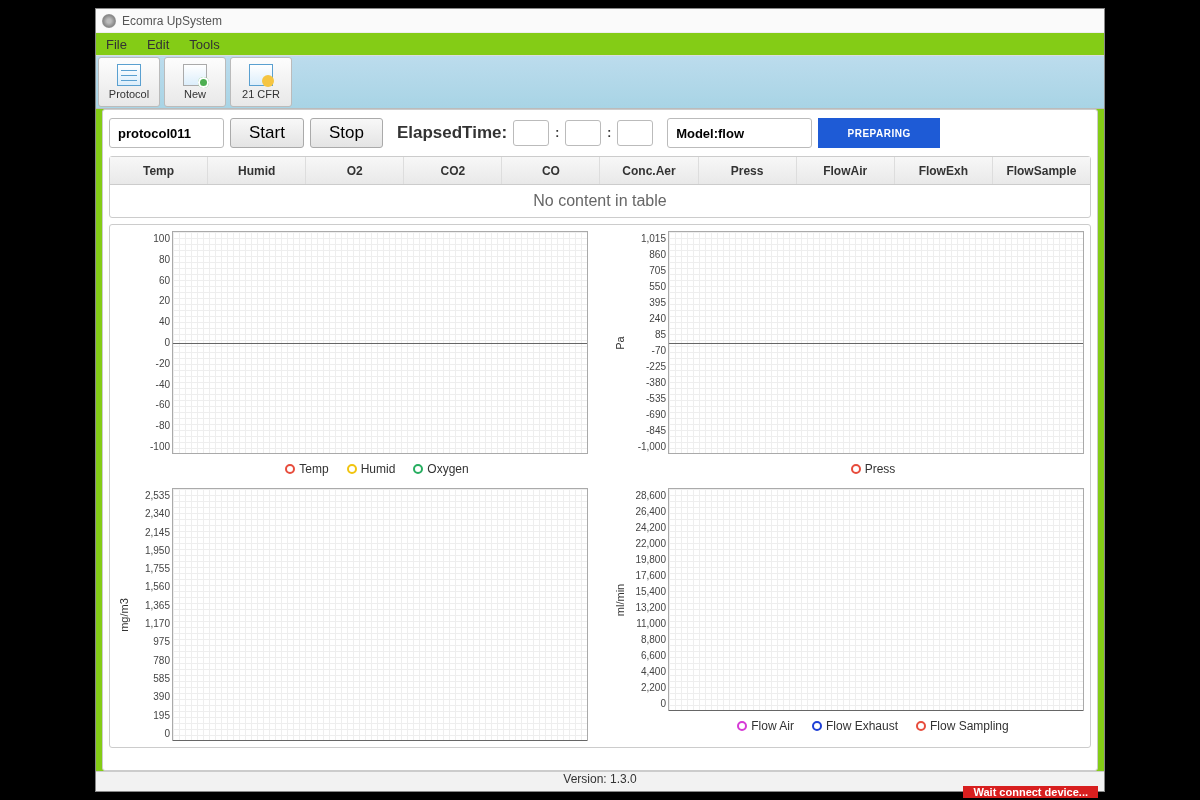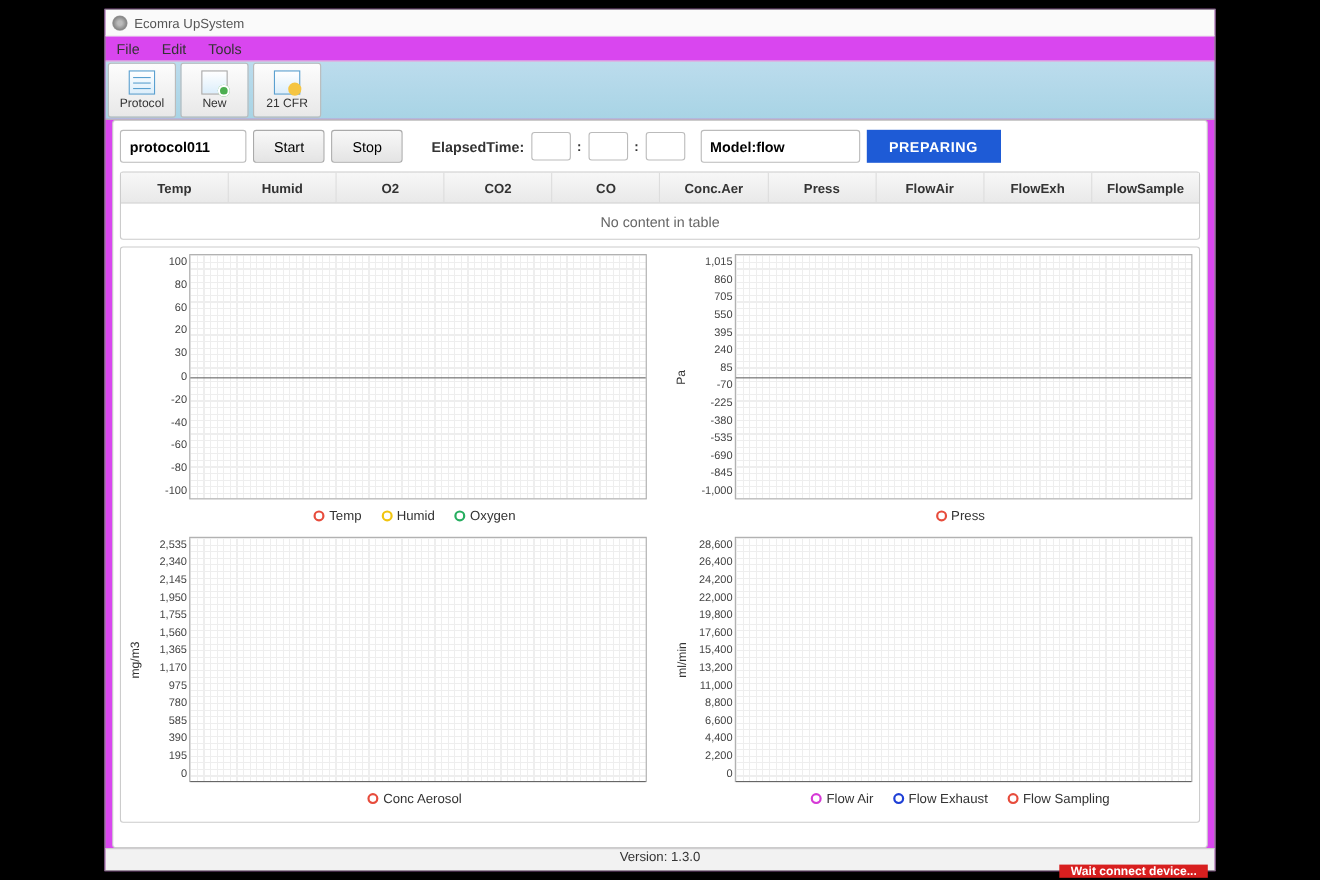--- a/index.html
+++ b/index.html
@@ -1,47 +1,47 @@
 <!DOCTYPE html>
 <html><head>
 <meta charset="utf-8">
 <style>
 * { box-sizing: border-box; margin: 0; padding: 0; }
 body { background: #000; font-family: 'Segoe UI', Tahoma, sans-serif; font-size: 12px; color: #333; width: 1200px; height: 800px; overflow: hidden; }
-.window { position: absolute; left: 95px; top: 8px; width: 1010px; height: 784px; background: #d946ef; border: 1px solid #888; }
+.window { position: absolute; left: 95px; top: 8px; width: 1010px; height: 784px; background: #84cc16; border: 1px solid #888; }
 .titlebar { height: 24px; background: #fafafa; display: flex; align-items: center; padding: 0 6px; border-bottom: 1px solid #eee; }
 .titlebar .logo { width: 14px; height: 14px; border-radius: 50%; background: radial-gradient(circle, #bbb 20%, #888 60%, #bbb 90%); margin-right: 6px; }
 .titlebar .title { font-size: 12px; color: #555; }
 .menubar { height: 22px; display: flex; align-items: center; padding: 0 10px; gap: 20px; font-size: 13px; }
 .menubar span { cursor: pointer; }
 .toolbar { height: 54px; background: linear-gradient(#bcdced, #a8d4e5); border-top: 1px solid #ddd; border-bottom: 1px solid #bbb; display: flex; align-items: center; padding: 2px; }
 .tbtn { width: 62px; height: 50px; background: linear-gradient(#fdfdfd,#e8e8e8); border: 1px solid #bbb; border-radius: 3px; margin-right: 4px; display: flex; flex-direction: column; align-items: center; justify-content: center; font-size: 11px; cursor: pointer; }
 .tbtn .ticon { width: 24px; height: 22px; margin-bottom: 2px; position: relative; }
 .i-protocol { background: linear-gradient(#fff,#dceefb); border: 1px solid #5aa0d0; }
 .i-protocol::before, .i-protocol::after { content:''; position:absolute; left:3px; right:3px; height:1px; background:#5aa0d0; }
 .i-protocol::before { top:5px; } .i-protocol::after { top:10px; box-shadow: 0 5px 0 #5aa0d0; }
 .i-new { background: linear-gradient(#fff,#dceefb); border: 1px solid #aaa; }
 .i-new::after { content:''; position:absolute; right:-3px; bottom:-3px; width:11px; height:11px; background:#4caf50; border-radius:50%; box-shadow: inset 0 0 0 2px #fff; }
 .i-cfr { background: linear-gradient(#fff,#dceefb); border:1px solid #5aa0d0; }
 .i-cfr::after { content:''; position:absolute; right:-2px; bottom:-2px; width:12px; height:12px; background:#f5c542; border-radius:50%; }
 .content { position: absolute; top: 100px; left: 6px; right: 6px; bottom: 20px; border: 1px solid #ccc; border-radius: 3px; padding: 6px; background: #fff; }
 .ctrl-row { display: flex; align-items: center; gap: 6px; height: 34px; }
 .txtfield { height: 30px; border: 1px solid #bbb; border-radius: 3px; padding: 0 8px; background: #fff; font-size: 13px; font-weight: bold; }
 .protocol-name { width: 115px; }
-.btn { height: 30px; padding: 0 18px; background: linear-gradient(#f8f8f8,#e4e4e4); border: 1px solid #aaa; border-radius: 3px; font-size: 13px; cursor: pointer; }
-.lbl { font-size: 13px; font-weight: 600; margin-left: 20px; }
+.btn { height: 30px; padding: 0 18px; background: linear-gradient(#f8f8f8,#e4e4e4); border: 1px solid #aaa; border-radius: 3px; font-size: 17px; cursor: pointer; }
+.lbl { font-size: 17px; font-weight: 600; margin-left: 8px; }
 .timebox { width: 36px; height: 26px; border: 1px solid #bbb; border-radius: 3px; text-align: center; }
 .colon { font-weight: 600; }
 .modelbox { width: 145px; margin-left: 8px; }
-.status-badge { height: 30px; width: 122px; background: #1e5bd6; color: #fff; font-weight: 700; display: inline-flex; align-items: center; justify-content: center; font-size: 13px; letter-spacing: .5px; }
+.status-badge { height: 30px; width: 122px; background: #1e5bd6; color: #fff; font-weight: 700; display: inline-flex; align-items: center; justify-content: center; font-size: 10px; letter-spacing: .5px; }
 .table-wrap { margin-top: 6px; border: 1px solid #ccc; border-radius: 3px; }
 .thead { display: flex; background: linear-gradient(#f7f7f7,#e9e9e9); border-bottom: 1px solid #ccc; height: 28px; }
 .th { flex: 1; display: flex; align-items: center; justify-content: center; font-weight: 700; font-size: 12px; border-right: 1px solid #ddd; }
 .th:last-child { border-right: none; }
-.tbody { height: 32px; display: flex; align-items: center; justify-content: center; color: #666; font-size: 13px; }
+.tbody { height: 32px; display: flex; align-items: center; justify-content: center; color: #666; font-size: 16px; }
 .charts { margin-top: 6px; border: 1px solid #ccc; border-radius: 3px; padding: 6px; background: #fff; display: grid; grid-template-columns: 1fr 1fr; grid-template-rows: 1fr 1fr; gap: 4px 24px; height: 524px; }
 .chart { display: flex; flex-direction: column; }
 .chart-body { flex: 1; display: flex; align-items: stretch; }
 .ylabel { width: 16px; display: flex; align-items: center; justify-content: center; }
 .ylabel span { transform: rotate(-90deg); font-size: 11px; white-space: nowrap; }
 .yticks { display: flex; flex-direction: column; justify-content: space-between; align-items: flex-end; padding: 2px 2px; font-size: 10px; color: #444; width: 40px; }
 .plot { flex: 1; border: 1px solid #aaa; position: relative; background: repeating-linear-gradient(to right, #eee 0, #eee 1px, transparent 1px, transparent 6px), repeating-linear-gradient(to bottom, #eee 0, #eee 1px, transparent 1px, transparent 6px); }
 .plot .zeroline { position: absolute; left: 0; right: 0; height: 1px; background: #666; }
 .legend { height: 30px; display: flex; align-items: center; justify-content: center; gap: 18px; font-size: 12px; margin-left: 50px; }
 .lg { display: inline-flex; align-items: center; gap: 4px; }
@@ -112,21 +112,21 @@
         <div class="chart">
           <div class="chart-body">
             <div class="ylabel">
               <span></span>
             </div>
             <div class="yticks">
               <span>100</span>
               <span>80</span>
               <span>60</span>
               <span>20</span>
-              <span>30</span>
+              <span>40</span>
               <span>0</span>
               <span>-20</span>
               <span>-40</span>
               <span>-60</span>
               <span>-80</span>
               <span>-100</span>
             </div>
             <div class="plot">
               <div class="zeroline" style="top: 50%;"></div>
             </div>
@@ -196,26 +196,20 @@
               <span>780</span>
               <span>585</span>
               <span>390</span>
               <span>195</span>
               <span>0</span>
             </div>
             <div class="plot">
               <div class="zeroline" style="top: 100%;"></div>
             </div>
           </div>
-          <div class="legend">
-            <span class="lg">
-              <span class="lgmark" style="border-color: rgb(231, 76, 60);"></span>
-              <span>Conc Aerosol</span>
-            </span>
-          </div>
         </div>
         <div class="chart">
           <div class="chart-body">
             <div class="ylabel">
               <span>ml/min</span>
             </div>
             <div class="yticks">
               <span>28,600</span>
               <span>26,400</span>
               <span>24,200</span>

